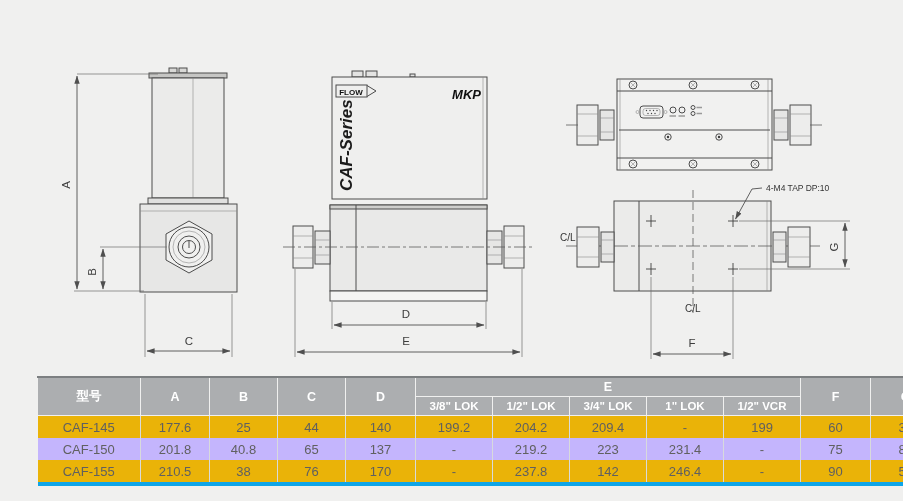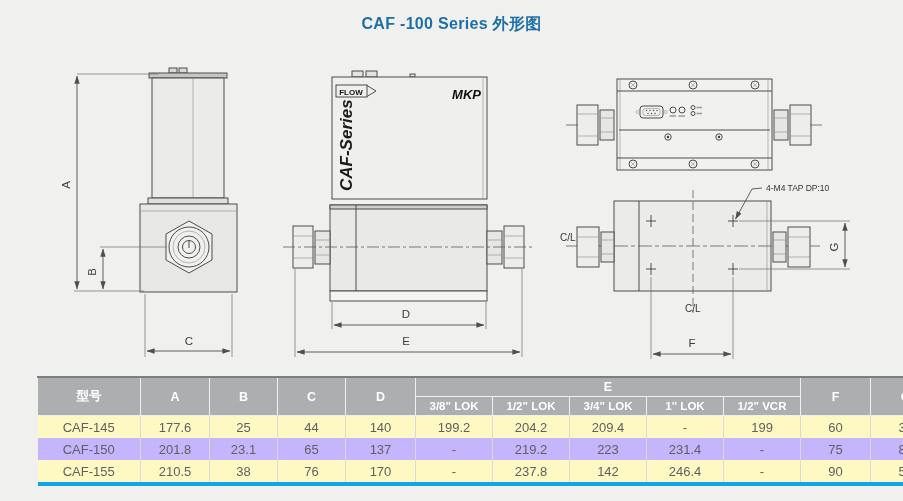--- a/index.html
+++ b/index.html
@@ -23,30 +23,29 @@
   .brandtext{ font-family:"Liberation Sans",sans-serif; font-size:13px; font-weight:bold; font-style:italic; fill:#101010; }
   .seriestext{ font-family:"Liberation Sans",sans-serif; font-size:17px; font-weight:bold; font-style:italic; fill:#1b1b1b; }
 
   
   table.spec { position:absolute; top:376px; left:0; width:903px; border-collapse:collapse;
                table-layout:fixed; border-top:2px solid #7c7f81; border-bottom:4px solid #0ea5e9;margin-left:37px; }
   table.spec th { background:#acaeb0; color:#ffffff; font-size:12.5px; font-weight:bold;
                   border:1px solid #f0f0ef; height:18px; padding:0; text-align:center; }
   table.spec th.sub { font-size:11.5px; }
   table.spec td { font-size:13px; color:#606060; text-align:center; height:22px;
-                  padding:0; background:#fef9c3; border-right:1px solid #d8dadb; }
+                  padding:0; background:#eab308; border-right:1px solid #d8dadb; }
   table.spec td:last-child { border-right:none; }
   table.spec tr.stripe td { background:#c4b5fd; }
 </style>
 </head>
 <body>
 
 <div class="page">
 
-  <div class="title">CAF -100 Series 外形图</div>
 
   <svg class="drawing" width="903" height="392" viewBox="0 0 903 392">
     <defs>
       <marker id="ae" orient="auto" markerWidth="10" markerHeight="8" refX="8.5" refY="3">
         <path d="M0,0 L9,3 L0,6 Z" fill="#4f4f4f"></path>
       </marker>
       <marker id="as" orient="auto" markerWidth="10" markerHeight="8" refX="0.5" refY="3">
         <path d="M9,0 L0,3 L9,6 Z" fill="#4f4f4f"></path>
       </marker>
     </defs>
@@ -309,21 +308,21 @@
         <td>204.2</td>
         <td>209.4</td>
         <td>-</td>
         <td>199</td>
         <td>60</td>
         <td>30</td>
       </tr>
       <tr class="stripe">
         <td>CAF-150</td>
         <td>201.8</td>
-        <td>23.1</td>
+        <td>40.8</td>
         <td>65</td>
         <td>137</td>
         <td>-</td>
         <td>219.2</td>
         <td>223</td>
         <td>231.4</td>
         <td>-</td>
         <td>75</td>
         <td>83</td>
       </tr>

